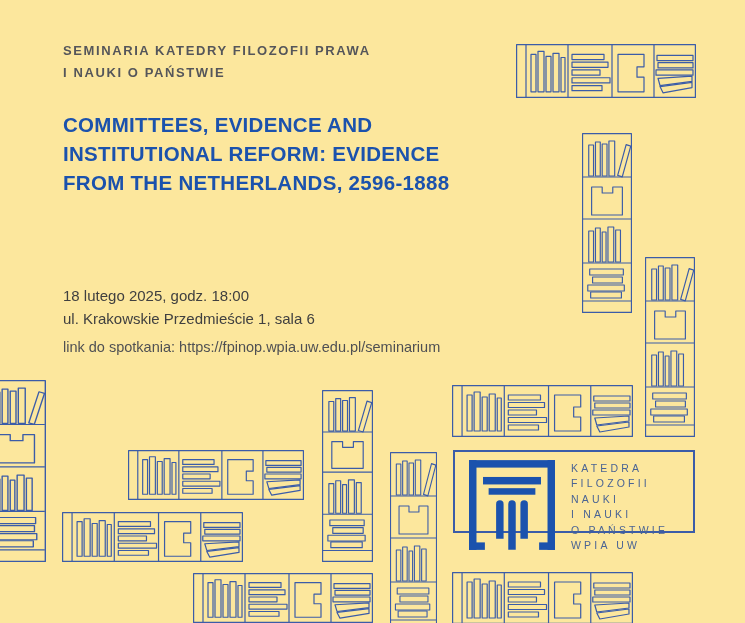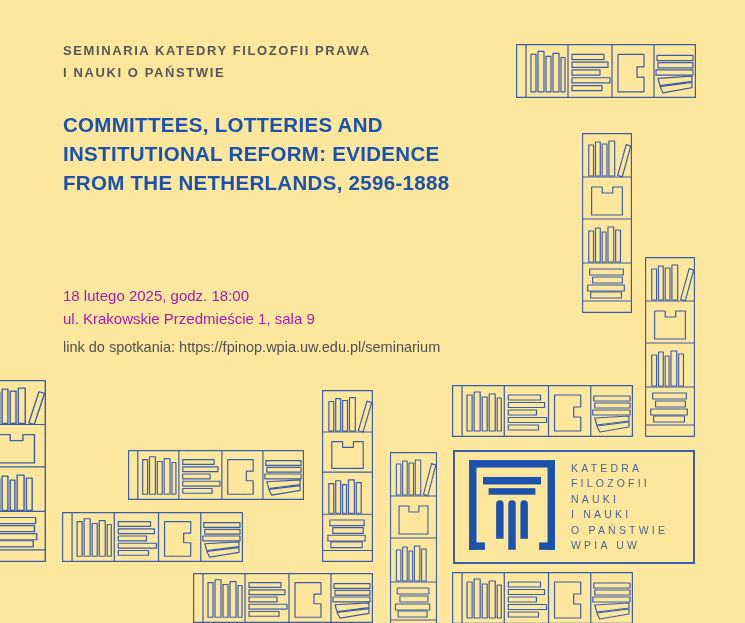--- a/index.html
+++ b/index.html
@@ -23,30 +23,30 @@
     color:#1b52ad;font-size:20.5px;font-weight:700;
     letter-spacing:0.3px;line-height:29px;
   }
   .speaker{
     position:absolute;left:63px;top:213px;
     color:#1b52ad;font-size:19px;font-weight:700;
     letter-spacing:2px;line-height:30px;
   }
   .details{
     position:absolute;left:63px;top:284px;
-    color:#a21caf;font-size:15px;font-weight:400;line-height:23px;
+    color:#404040;font-size:15px;font-weight:400;line-height:23px;
   }
   .linkline{
     position:absolute;left:63px;top:339px;
     color:#4f5053;font-size:14.5px;font-weight:400;
   }
   .block-line{display:block;}
   
   .logo-box{
-    position:absolute;left:453px;top:450px;width:242px;height:114px;
+    position:absolute;left:453px;top:450px;width:242px;height:83px;
     border:2px solid #3b5ca8;box-sizing:border-box;
     display:flex;align-items:flex-start;
   }
   .logo-glyph{margin:8px 0 0 14px;flex:0 0 auto;}
   .logo-text{
     margin:9px 0 0 16px;
     color:#4a6494;font-size:10.5px;font-weight:400;
     letter-spacing:3.2px;line-height:15.4px;white-space:nowrap;
   }
   
@@ -116,29 +116,29 @@
 </svg>
 
 <div id="poster">
 
   <div class="series">
     <span class="block-line">SEMINARIA KATEDRY FILOZOFII PRAWA</span>
     <span class="block-line">I NAUKI O PAŃSTWIE</span>
   </div>
 
   <div class="title">
-    <span class="block-line">COMMITTEES, LOTTERIES AND</span>
+    <span class="block-line">COMMITTEES, EVIDENCE AND</span>
     <span class="block-line">INSTITUTIONAL REFORM: EVIDENCE</span>
     <span class="block-line">FROM THE NETHERLANDS, 2596-1888</span>
   </div>
 
 
   <div class="details">
     <span class="block-line">18 lutego 2025, godz. 18:00</span>
-    <span class="block-line">ul. Krakowskie Przedmieście 1, sala 9</span>
+    <span class="block-line">ul. Krakowskie Przedmieście 1, sala 6</span>
   </div>
 
   <div class="linkline">
     <span>link do spotkania: </span><span>https://fpinop.wpia.uw.edu.pl/seminarium</span>
   </div>
 
   <svg class="shelf" style="left:516px;top:44px;width:180px;height:54px" viewBox="0 0 180 52" preserveAspectRatio="none">
       <use href="#shelfH"></use>
     </svg>
   <svg class="shelf" style="left:582px;top:133px;width:50px;height:180px" viewBox="0 0 52 180" preserveAspectRatio="none">

